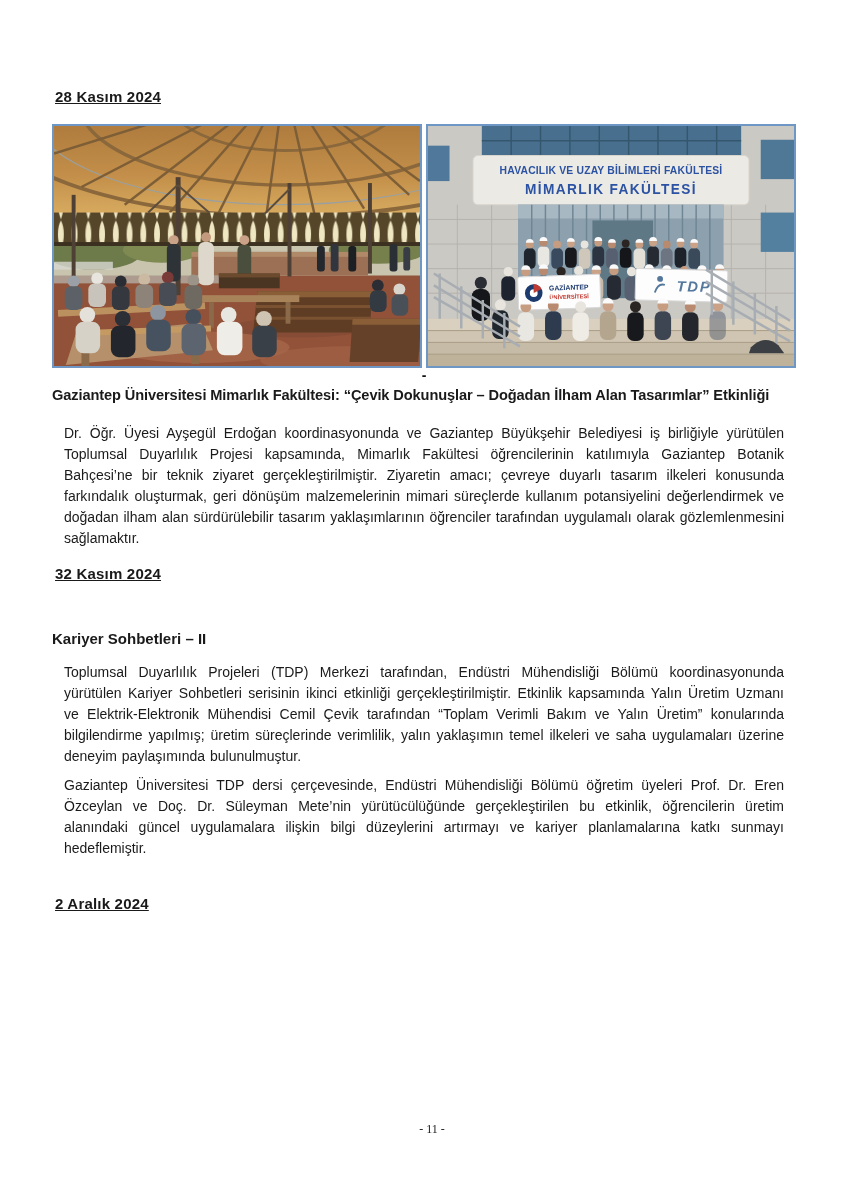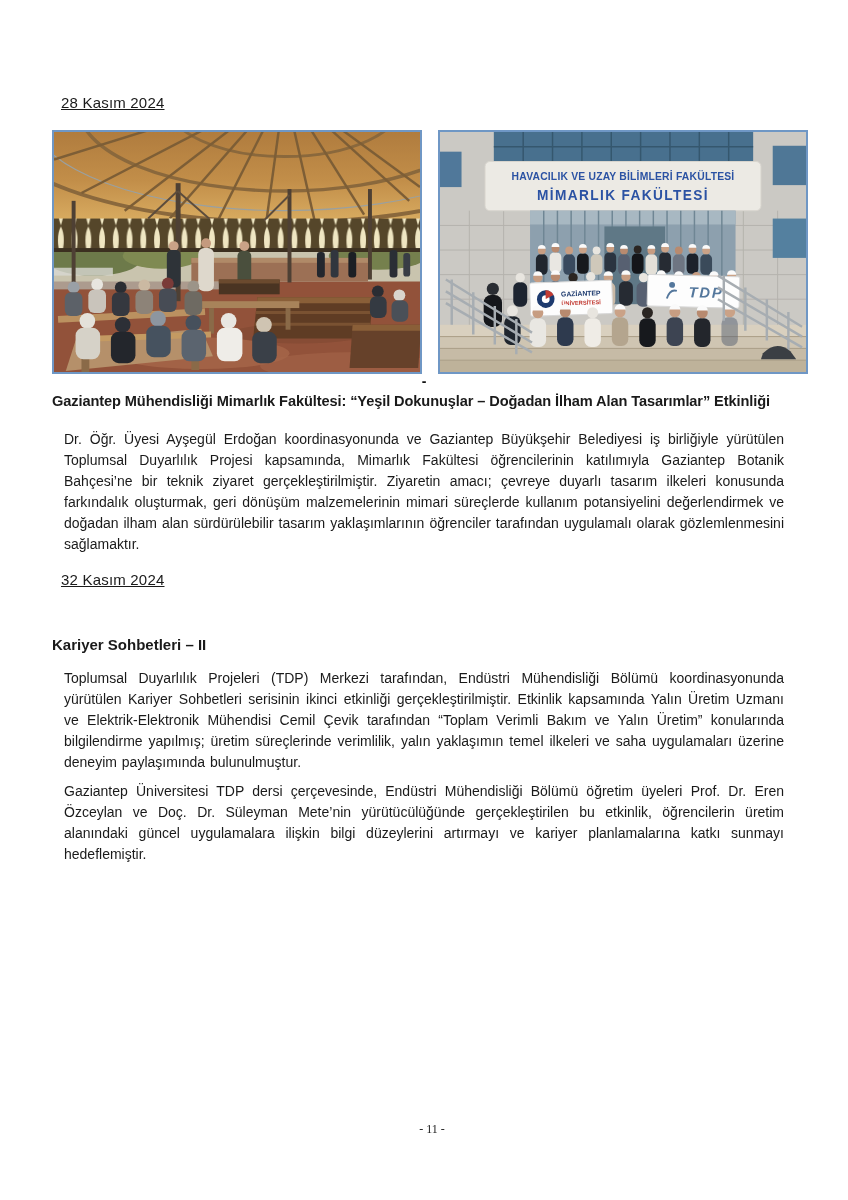--- a/index.html
+++ b/index.html
@@ -1,21 +1,21 @@
 <!DOCTYPE html>
 <html><head>
 <meta charset="utf-8">
 <style>
   *{box-sizing:border-box}
   html,body{margin:0;padding:0;background:#ffffff}
   .sheet{position:relative;width:848px;height:1200px;background:#fff;
          font-family:"Liberation Sans",sans-serif;color:#1a1a1a;
          padding:85px 52px 0 52px;overflow:hidden}
-  .date{font-size:15px;font-weight:normal;text-decoration:underline;line-height:18px;margin:9px;letter-spacing:.2px}
-  .photos{display:flex;gap:16px;margin-top:18px}
+  .date{font-size:15px;font-weight:bold;text-decoration:underline;line-height:18px;margin:3px;letter-spacing:.2px}
+  .photos{display:flex;gap:4px;margin-top:18px}
   .photo{width:370px;height:244px;border:2px solid #6f97c5;margin:0;padding:0;flex:0 0 auto;background:#cfc9c0;overflow:hidden}
   .photo svg{display:block;width:100%;height:100%}
   .sep{text-align:center;font-size:14px;font-weight:bold;line-height:13px;height:15px;margin-top:1px;color:#111}
   .evt{font-size:14.6px;font-weight:bold;line-height:17px;margin:3px 0 0;white-space:nowrap;letter-spacing:-.1px}
   .evt2{font-size:15px;font-weight:bold;line-height:18px;margin:47px 0 0}
   .body-p{font-size:14px;line-height:21px;text-align:justify;margin:19px 12px 0;word-spacing:1px}
   #p2{margin-top:14px}
   #p3{margin-top:8px}
   #date2{margin-top:16px}
   #date3{margin-top:36px}
@@ -418,27 +418,28 @@
             <path d="M284,170 L370,219"></path>
           <path d="M290,146 V192 M312,158 V202 M334,170 V212 M356,183 V222"></path>
         </g>
         <path d="M330,225 q14,-14 28,-2 l6,8 h-36 z" fill="#3b3f44"></path>
       </svg>
     </figure>
   </div>
 
   <div class="sep">-</div>
 
-  <h3 class="evt" id="evt1">Gaziantep Mühendisliği Mimarlık Fakültesi: “Yeşil Dokunuşlar – Doğadan İlham Alan Tasarımlar” Etkinliği</h3>
+  <h3 class="evt" id="evt1">Gaziantep Üniversitesi Mimarlık Fakültesi: “Çevik Dokunuşlar – Doğadan İlham Alan Tasarımlar” Etkinliği</h3>
 
   <p class="body-p" id="p1">Dr. Öğr. Üyesi Ayşegül Erdoğan koordinasyonunda ve Gaziantep Büyükşehir Belediyesi iş birliğiyle yürütülen Toplumsal Duyarlılık Projesi kapsamında, Mimarlık Fakültesi öğrencilerinin katılımıyla Gaziantep Botanik Bahçesi’ne bir teknik ziyaret gerçekleştirilmiştir. Ziyaretin amacı; çevreye duyarlı tasarım ilkeleri konusunda farkındalık oluşturmak, geri dönüşüm malzemelerinin mimari süreçlerde kullanım potansiyelini değerlendirmek ve doğadan ilham alan sürdürülebilir tasarım yaklaşımlarının öğrenciler tarafından uygulamalı olarak gözlemlenmesini sağlamaktır.</p>
 
   <h2 class="date" id="date2">32 Kasım 2024</h2>
 
   <h3 class="evt2" id="evt2">Kariyer Sohbetleri – II</h3>
 
   <p class="body-p" id="p2">Toplumsal Duyarlılık Projeleri (TDP) Merkezi tarafından, Endüstri Mühendisliği Bölümü koordinasyonunda yürütülen Kariyer Sohbetleri serisinin ikinci etkinliği gerçekleştirilmiştir. Etkinlik kapsamında Yalın Üretim Uzmanı ve Elektrik-Elektronik Mühendisi Cemil Çevik tarafından “Toplam Verimli Bakım ve Yalın Üretim” konularında bilgilendirme yapılmış; üretim süreçlerinde verimlilik, yalın yaklaşımın temel ilkeleri ve saha uygulamaları üzerine deneyim paylaşımında bulunulmuştur.</p>
 
   <p class="body-p" id="p3">Gaziantep Üniversitesi TDP dersi çerçevesinde, Endüstri Mühendisliği Bölümü öğretim üyeleri Prof. Dr. Eren Özceylan ve Doç. Dr. Süleyman Mete’nin yürütücülüğünde gerçekleştirilen bu etkinlik, öğrencilerin üretim alanındaki güncel uygulamalara ilişkin bilgi düzeylerini artırmayı ve kariyer planlamalarına katkı sunmayı hedeflemiştir.</p>
 
+  <h2 class="date" id="date3">2 Aralık 2024</h2>
 
   <div class="pageno">- 11 -</div>
 </div>
 
 </body></html>

